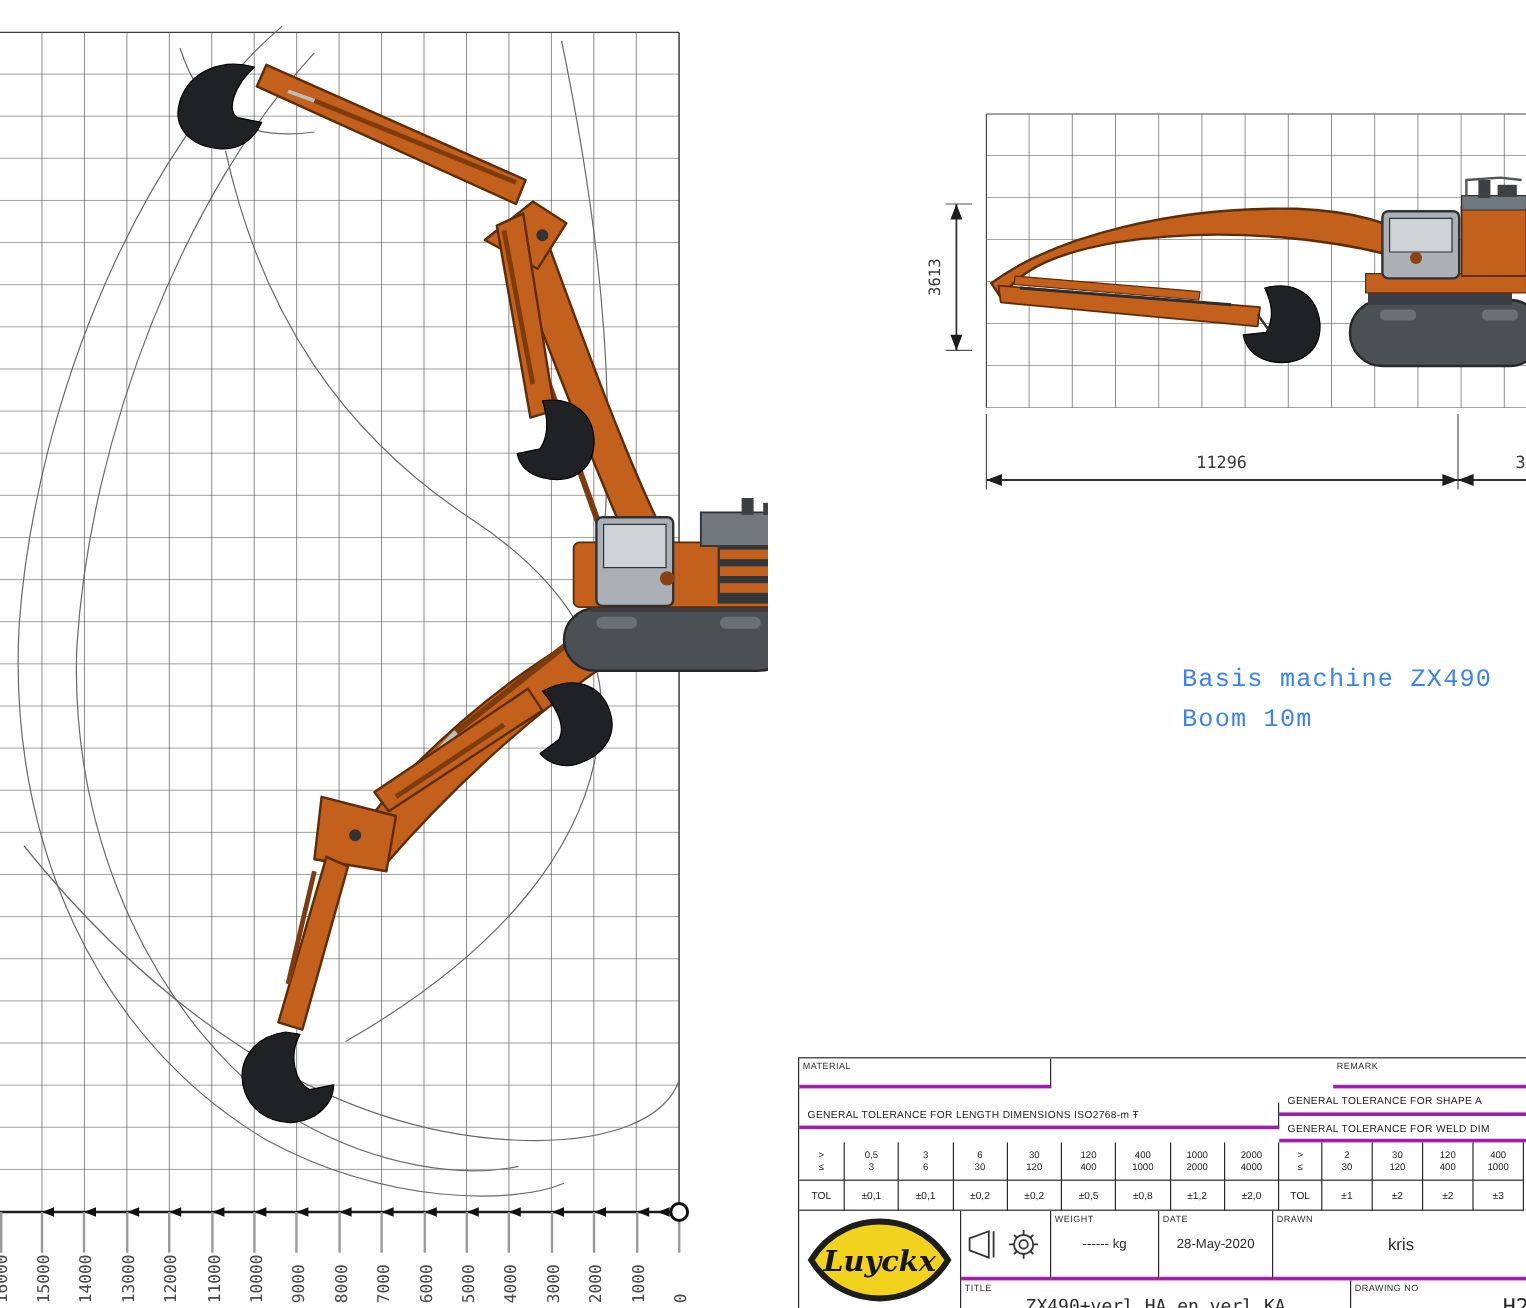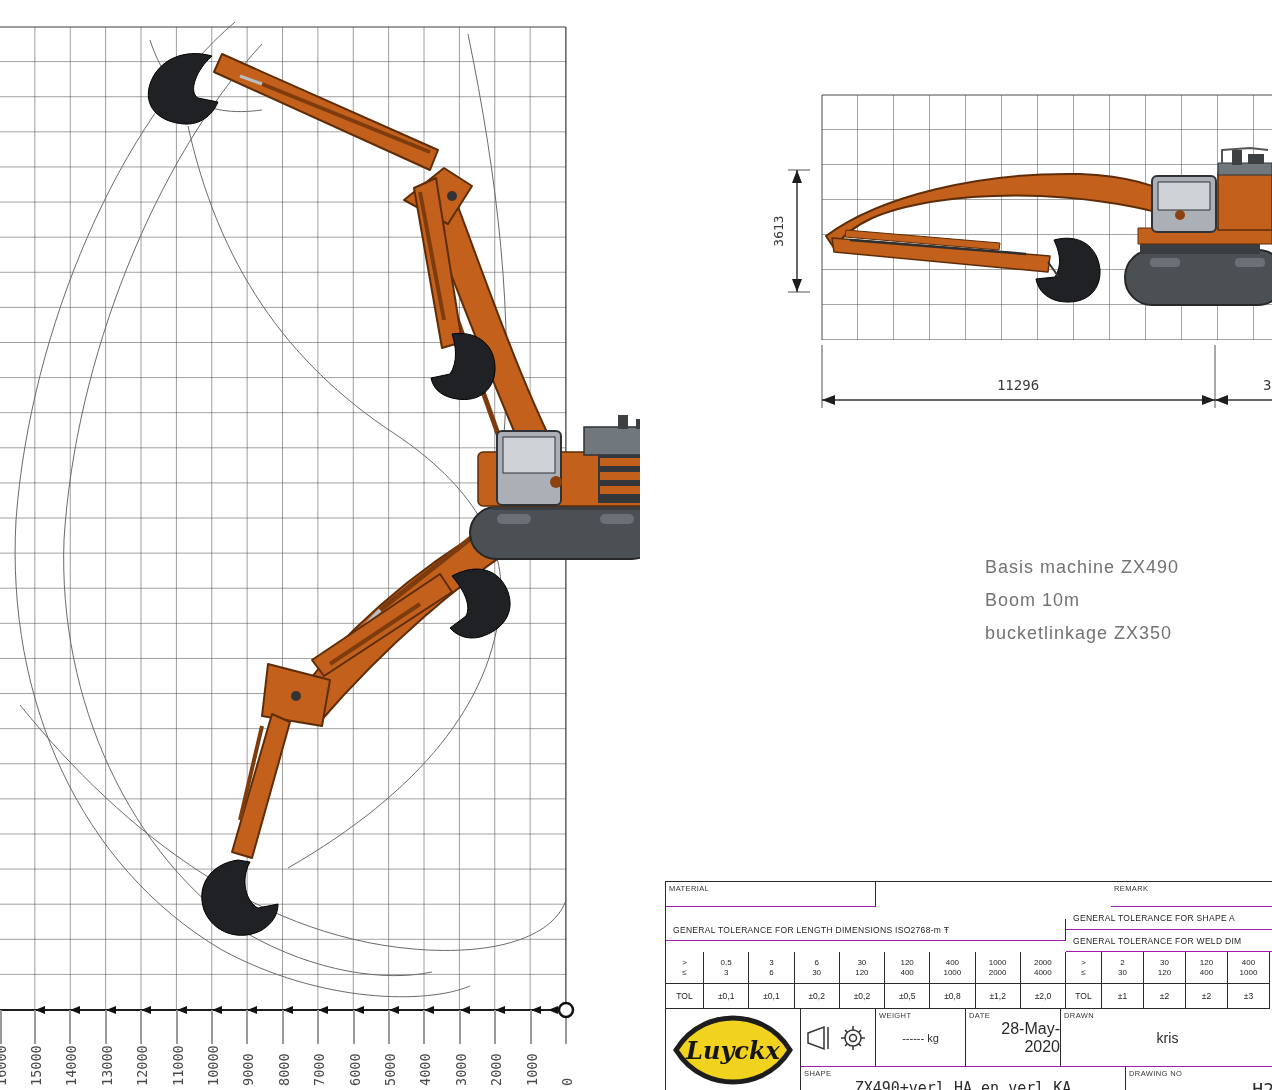--- a/index.html
+++ b/index.html
@@ -1,25 +1,25 @@
 <!DOCTYPE html>
 <html><head>
 <meta charset="utf-8">
 <style>
   html,body{margin:0;padding:0;background:#fff;}
   #stage{position:relative;width:1272px;height:1090px;background:#ffffff;overflow:hidden;
          font-family:"Liberation Sans",sans-serif;color:#2b2b2b;}
   .abs{position:absolute;}
   
-  #specs{left:985px;top:551px;font-family:Liberation Sans, sans-serif;
-         font-size:18px;line-height:33px;color:#737373;letter-spacing:1px;white-space:nowrap;}
+  #specs{left:985px;top:551px;font-family:Liberation Mono, monospace;
+         font-size:21px;line-height:33px;color:#3b82f6;letter-spacing:1px;white-space:nowrap;}
   
   #tblock{left:665px;top:881px;width:608px;height:210px;border:1.5px solid #2b2b2b;
           overflow:hidden;font-size:8px;box-sizing:border-box;background:#fff;}
-  .cell{position:absolute;border-right:1px solid #2b2b2b;border-bottom:1px solid #a21caf;
+  .cell{position:absolute;border-right:1px solid #2b2b2b;border-bottom:3px solid #a21caf;
         box-sizing:border-box;overflow:hidden;}
   .lab{position:absolute;left:3px;top:2px;font-size:7.5px;color:#333;letter-spacing:.4px;}
   .note{display:flex;align-items:center;padding-left:7px;font-size:8.5px;letter-spacing:.3px;color:#222;}
   .ttab{position:absolute;display:grid;}
   .ttab>div{border-right:1px solid #2b2b2b;border-bottom:1px solid #2b2b2b;box-sizing:border-box;
         display:flex;flex-direction:column;align-items:center;justify-content:center;
         font-size:8px;color:#222;line-height:10px;}
   .ttab .tolrow{flex-direction:row;font-size:8.5px;}
   .val2{display:block;text-align:center;}
   .cen{display:flex;align-items:center;justify-content:center;text-align:center;}
@@ -170,21 +170,20 @@
       <line x1="822" y1="400" x2="1272" y2="400" stroke="#333" stroke-width="1.5"></line>
       <path d="M822,400 l13,-5 v10 z M1215,400 l-13,-5 v10 z M1215,400 l13,-5 v10 z" fill="#1d1d1d"></path>
       <text x="1018" y="390" text-anchor="middle" font-family="DejaVu Sans Mono, monospace" font-size="14" fill="#3a3a3a">11296</text>
       <text x="1263" y="390" text-anchor="start" font-family="DejaVu Sans Mono, monospace" font-size="14" fill="#3a3a3a">3</text>
     </g>
   </svg>
 
   <div id="specs" class="abs">
     <div>Basis machine ZX490</div>
     <div>Boom 10m</div>
-    <div>bucketlinkage ZX350</div>
   </div>
 
   <div id="tblock" class="abs">
 
     <div class="cell" style="left:0;top:0;width:210px;height:25px;">
       <span class="lab">MATERIAL</span>
     </div>
     <div class="cell" style="left:445px;top:0;width:163px;height:25px;border-right:none;">
       <span class="lab">REMARK</span>
     </div>
@@ -317,29 +316,29 @@
         </g>
       </svg>
     </div>
 
     <div class="cell" style="left:210px;top:127px;width:90px;height:58px;">
       <span class="lab">WEIGHT</span>
       <div class="midval" style="font-size:11px;">------ kg</div>
     </div>
     <div class="cell" style="left:300px;top:127px;width:95px;height:58px;text-align:right;">
       <span class="lab">DATE</span>
-      <div class="midval" style="font-size:16px;">28-May-2020</div>
+      <div class="midval" style="font-size:11px;">28-May-2020</div>
     </div>
     <div class="cell" style="left:395px;top:127px;width:213px;height:58px;border-right:none;">
       <span class="lab">DRAWN</span>
       <div class="midval" style="font-size:14px;">kris</div>
     </div>
 
     <div class="cell" style="left:135px;top:185px;width:325px;height:25px;border-bottom:none;">
-      <span class="lab">SHAPE</span>
+      <span class="lab">TITLE</span>
       <div class="midval" style="font-size:15px;padding-top:8px;font-family:'DejaVu Sans Mono',monospace;">ZX490+verl HA en verl KA</div>
     </div>
     <div class="cell" style="left:460px;top:185px;width:148px;height:25px;border-bottom:none;border-right:none;">
       <span class="lab">DRAWING NO</span>
       <div class="midval" style="font-size:18px;padding-top:10px;justify-content:flex-end;padding-right:4px;font-family:'DejaVu Sans Mono',monospace;">H2</div>
     </div>
   </div>
 
 </div>
 

